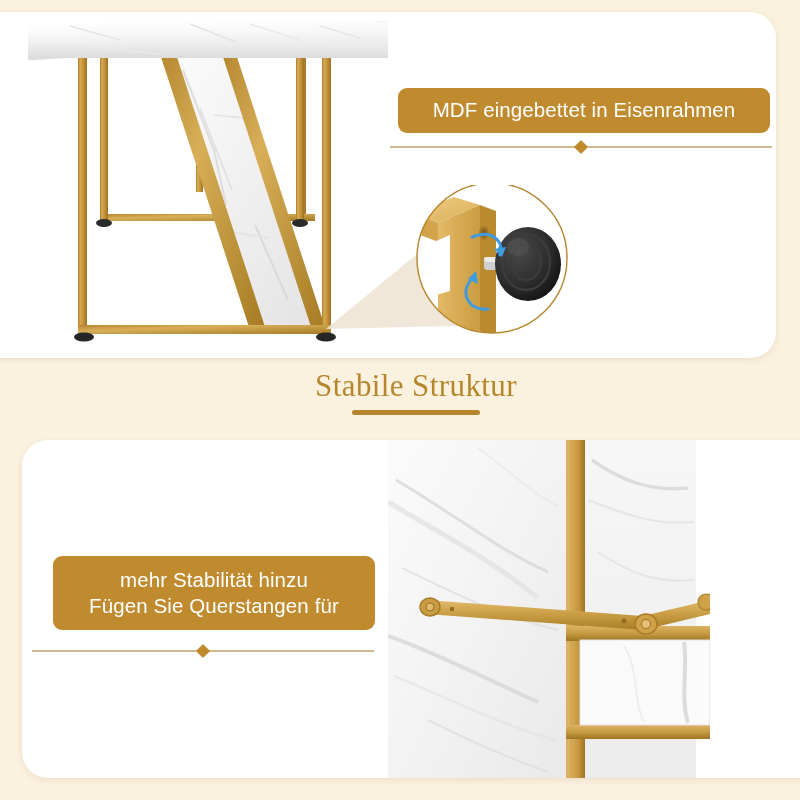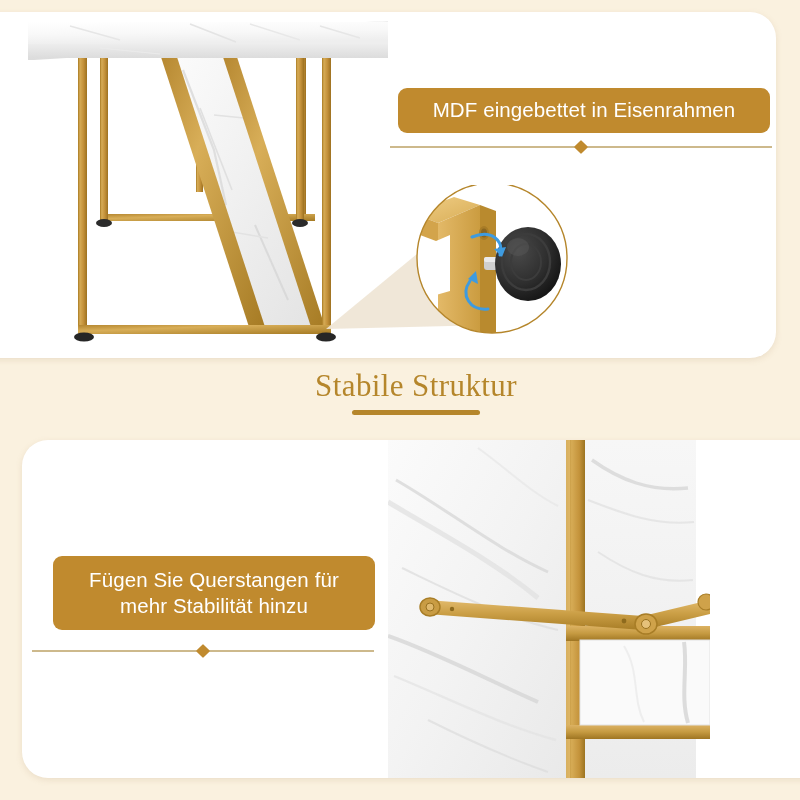--- a/index.html
+++ b/index.html
@@ -311,22 +311,22 @@
       <ellipse cx="258" cy="184" rx="11" ry="10" fill="#cfa24a" stroke="#a87d26" stroke-width="1.5"></ellipse>
       <circle cx="258" cy="184" r="4.5" fill="#e6c17a" stroke="#9a7220" stroke-width="1"></circle>
       <circle cx="236" cy="181" r="2.4" fill="#8e6a1d"></circle>
 
       <ellipse cx="318" cy="162" rx="8" ry="8" fill="#cfa24a" stroke="#a87d26" stroke-width="1.2"></ellipse>
     </svg>
   </div>
 
   <div class="badge" id="badge-crossbar">
     <div>
+      <span>mehr Stabilität hinzu</span>
       <span>Fügen Sie Querstangen für</span>
-      <span>mehr Stabilität hinzu</span>
     </div>
   </div>
   <div class="divider" id="divider-bottom">
     <div class="line"></div>
     <div class="diamond"></div>
   </div>
 
 </div>
 
 </body></html>

